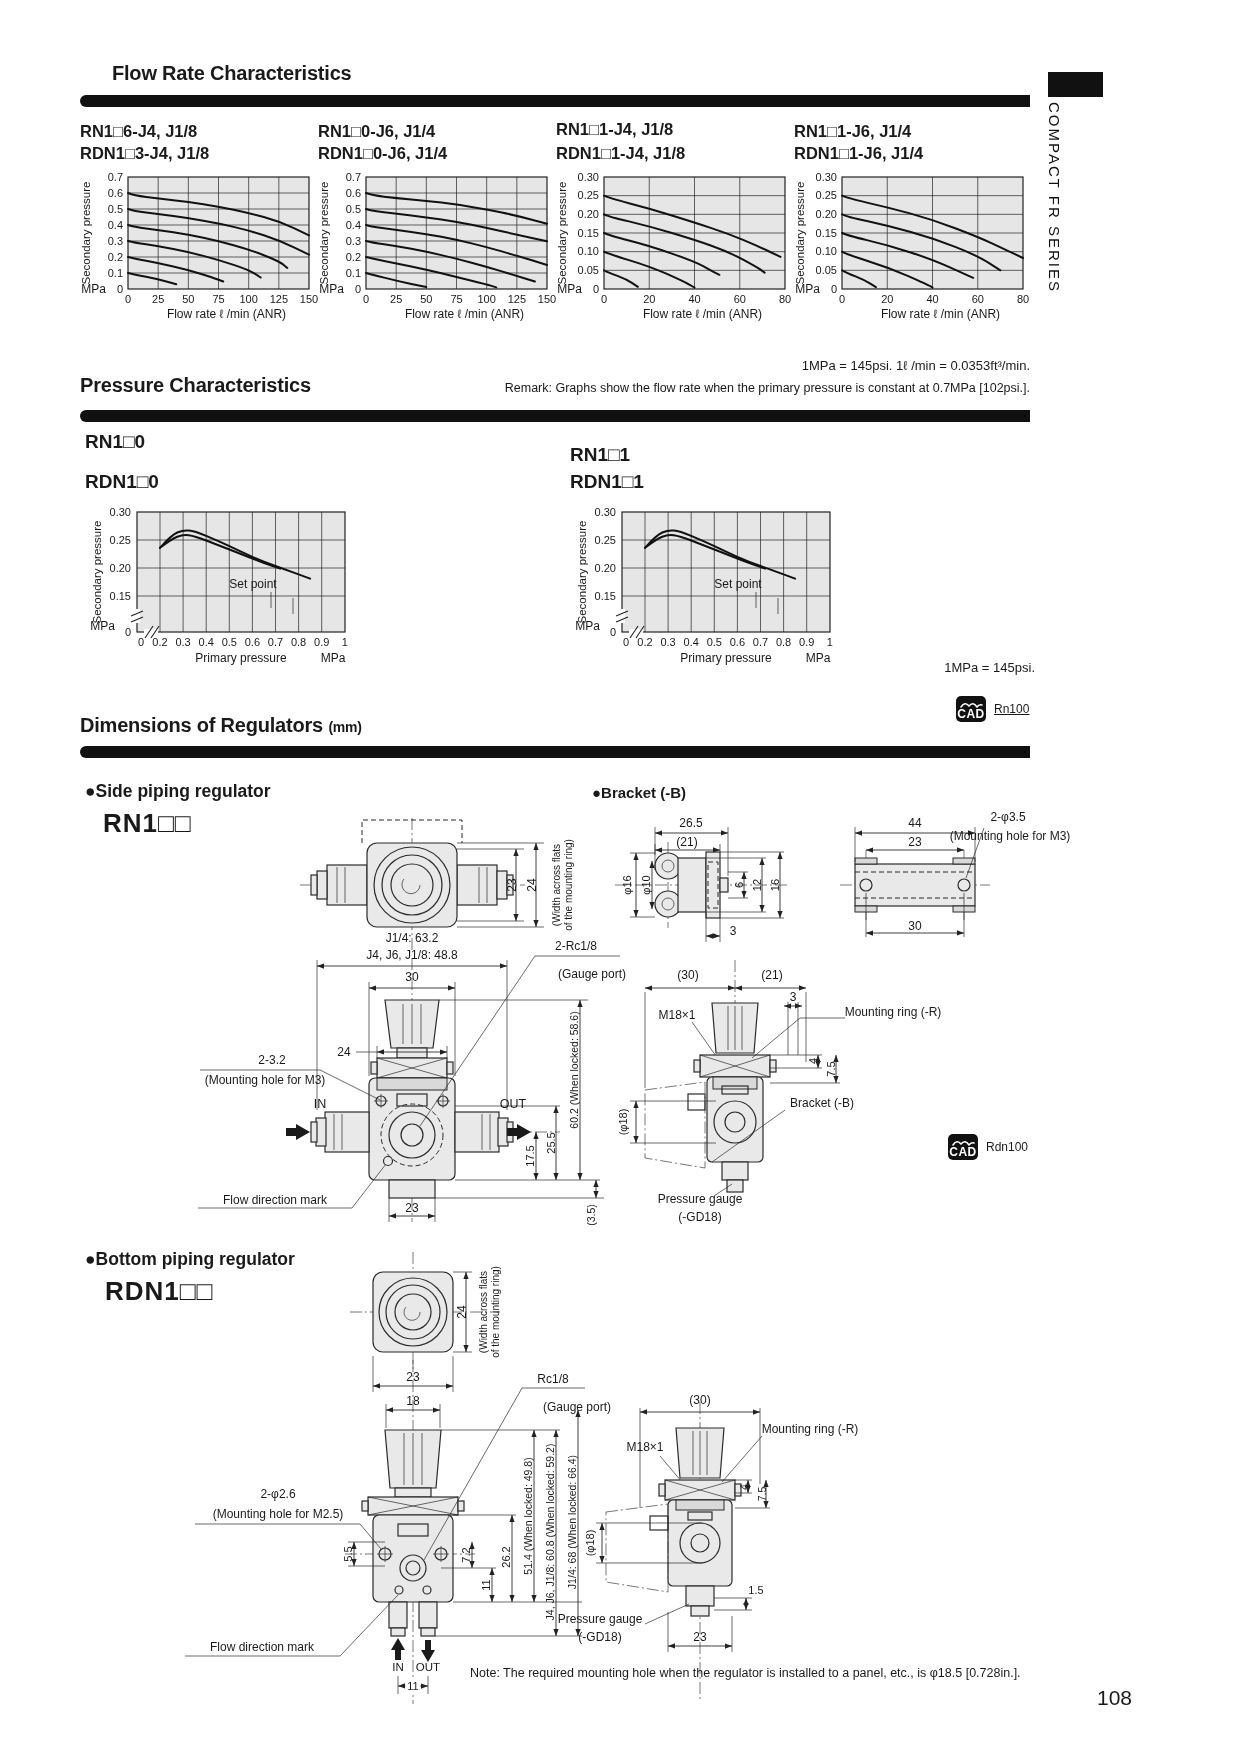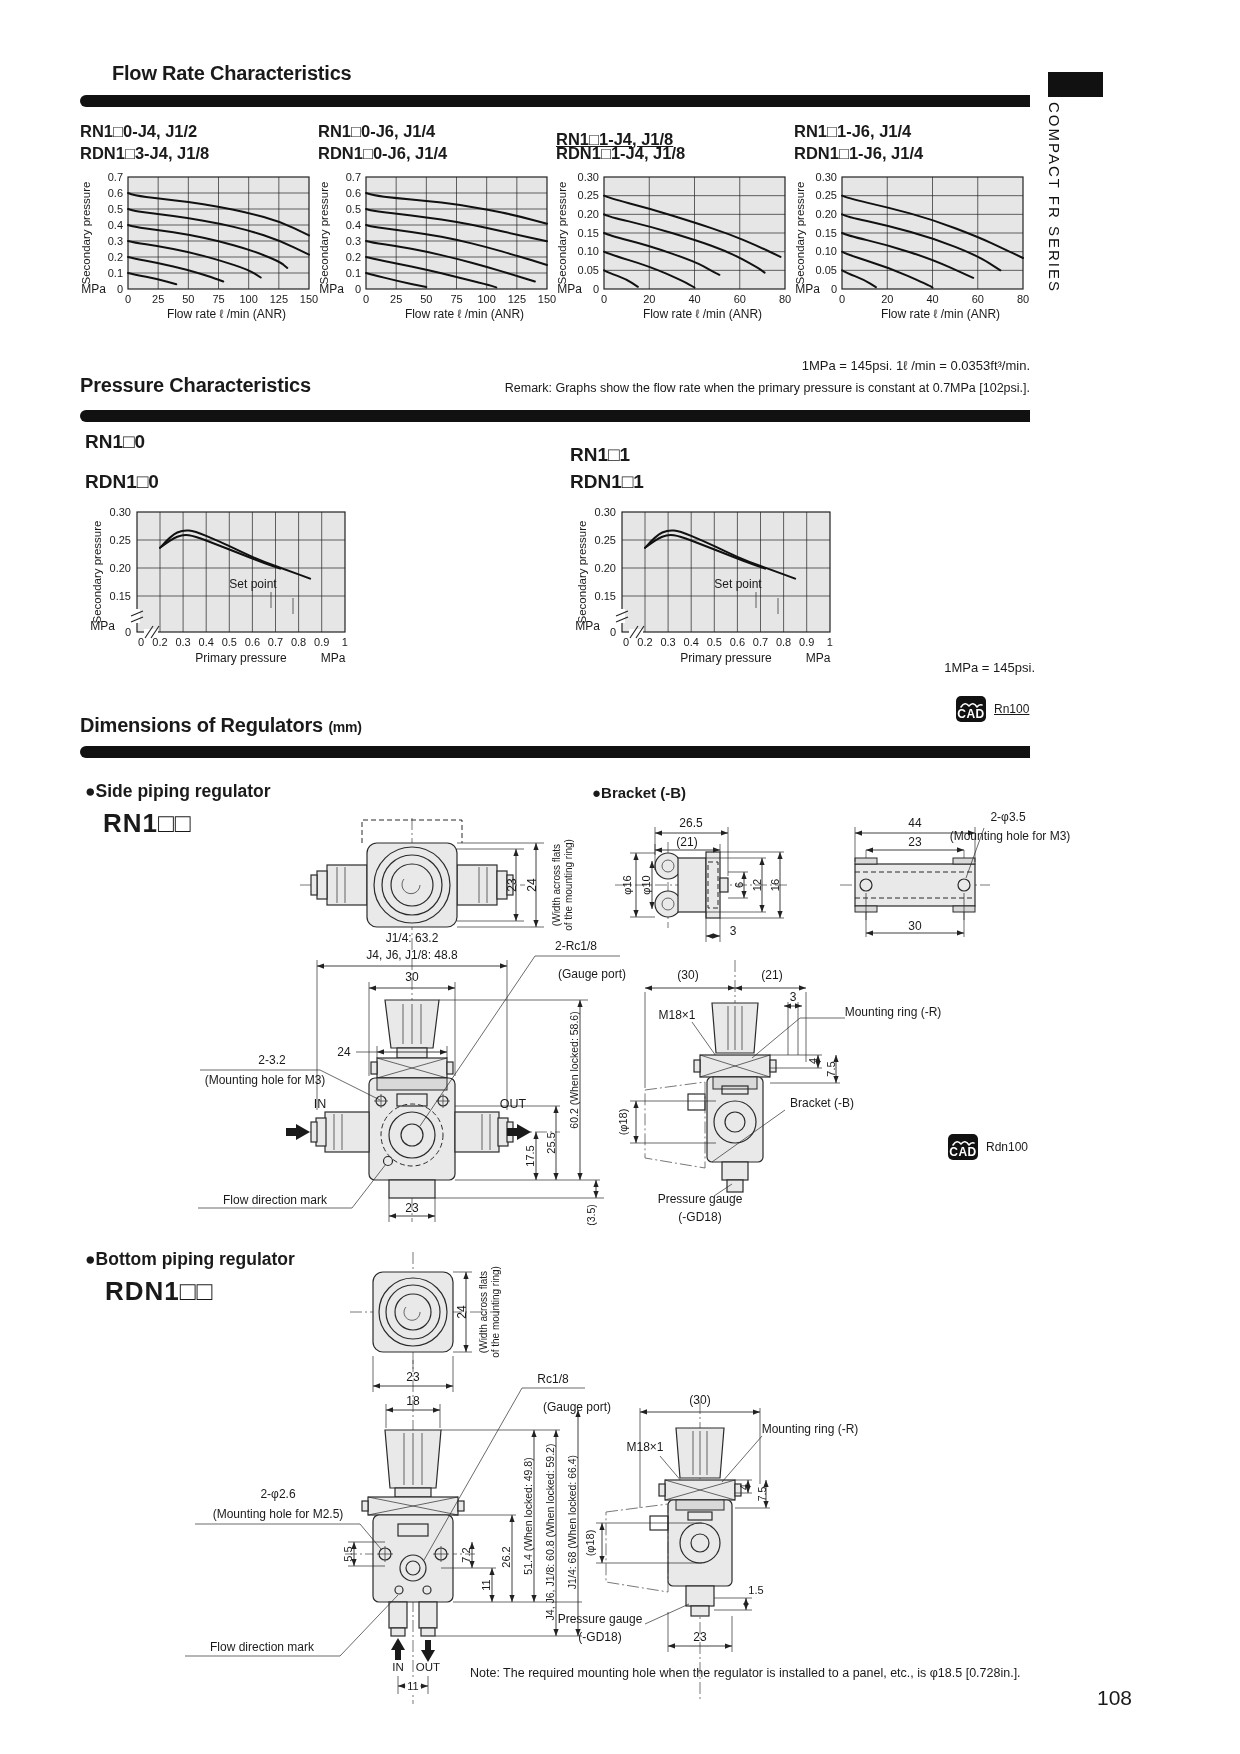--- a/index.html
+++ b/index.html
@@ -62,21 +62,21 @@
   <div class="note" style="right:210px;top:358px;">1MPa = 145psi.   1ℓ /min = 0.0353ft³/min.</div>
   <div class="note" style="right:210px;top:381px;font-size:12.5px;">Remark: Graphs show the flow rate when the primary pressure is constant at 0.7MPa [102psi.].</div>
   <div class="note" style="right:205px;top:660px;">1MPa = 145psi.</div>
   <div class="note" style="left:470px;top:1666px;font-size:12.5px;">Note: The required mounting hole when the regulator is installed to a panel, etc., is φ18.5 [0.728in.].</div>
 
   <div class="sidetab-block"></div>
   <div class="sidetab-text">COMPACT FR SERIES</div>
   <div class="pagenum">108</div>
 
   <div class="chart" id="chart-0" style="left: 80px; top: 120px;">
-      <div class="ct" style="top: 2px;">RN1□0-J4, J1/2</div>
+      <div class="ct" style="top: 2px;">RN1□6-J4, J1/8</div>
       <div class="ct" style="top: 24px;">RDN1□3-J4, J1/8</div>
       <svg width="237" height="205" viewBox="0 0 237 205" style="position:absolute;left:0;top:46px;overflow:visible;">
         <g transform="translate(0,-46)">
           <rect x="48" y="57" width="181" height="112" class="plotbg"></rect>
           <line x1="78.16666666666666" y1="57" x2="78.16666666666666" y2="169" class="grid"></line>
           <line x1="108.33333333333333" y1="57" x2="108.33333333333333" y2="169" class="grid"></line>
           <line x1="138.5" y1="57" x2="138.5" y2="169" class="grid"></line>
           <line x1="168.66666666666666" y1="57" x2="168.66666666666666" y2="169" class="grid"></line>
           <line x1="198.83333333333334" y1="57" x2="198.83333333333334" y2="169" class="grid"></line>
           <line x1="48" y1="153" x2="229" y2="153" class="grid"></line>
@@ -152,21 +152,21 @@
           <text x="168.66666666666666" y="183" font-size="11" text-anchor="middle">100</text>
           <text x="198.83333333333334" y="183" font-size="11" text-anchor="middle">125</text>
           <text x="229" y="183" font-size="11" text-anchor="middle">150</text>
           <text x="26" y="173" font-size="12" text-anchor="end">MPa</text>
           <text x="146.5" y="198" font-size="12" text-anchor="middle">Flow rate   ℓ /min (ANR)</text>
           <text x="10" y="113" font-size="11.5" text-anchor="middle" transform="rotate(-90 10 113)">Secondary pressure</text>
         </g>
       </svg>
     </div>
   <div class="chart" id="chart-2" style="left: 556px; top: 120px;">
-      <div class="ct" style="top: 10px; text-decoration: underline;">RN1□1-J4, J1/8</div>
+      <div class="ct" style="top: 0;">RN1□1-J4, J1/8</div>
       <div class="ct" style="top: 24px;">RDN1□1-J4, J1/8</div>
       <svg width="237" height="205" viewBox="0 0 237 205" style="position:absolute;left:0;top:46px;overflow:visible;">
         <g transform="translate(0,-46)">
           <rect x="48" y="57" width="181" height="112" class="plotbg"></rect>
           <line x1="93.25" y1="57" x2="93.25" y2="169" class="grid"></line>
           <line x1="138.5" y1="57" x2="138.5" y2="169" class="grid"></line>
           <line x1="183.75" y1="57" x2="183.75" y2="169" class="grid"></line>
           <line x1="48" y1="150.33333333333334" x2="229" y2="150.33333333333334" class="grid"></line>
           <line x1="48" y1="131.66666666666666" x2="229" y2="131.66666666666666" class="grid"></line>
           <line x1="48" y1="113" x2="229" y2="113" class="grid"></line>

